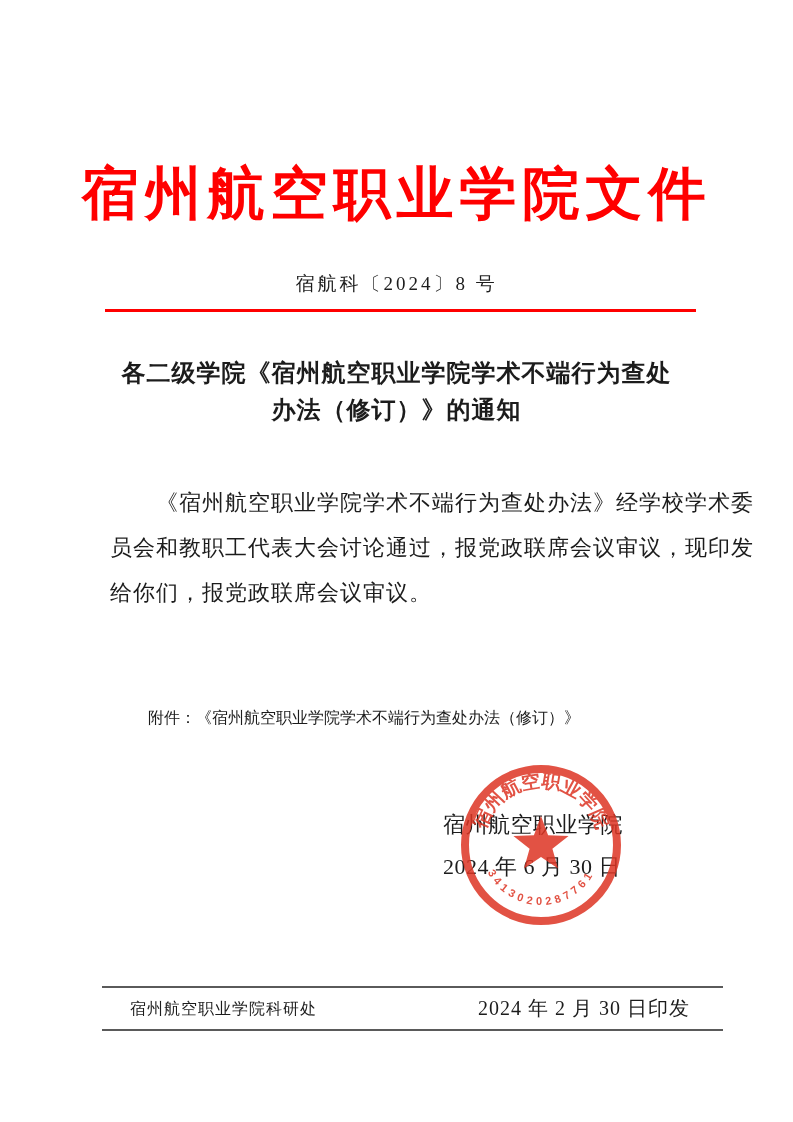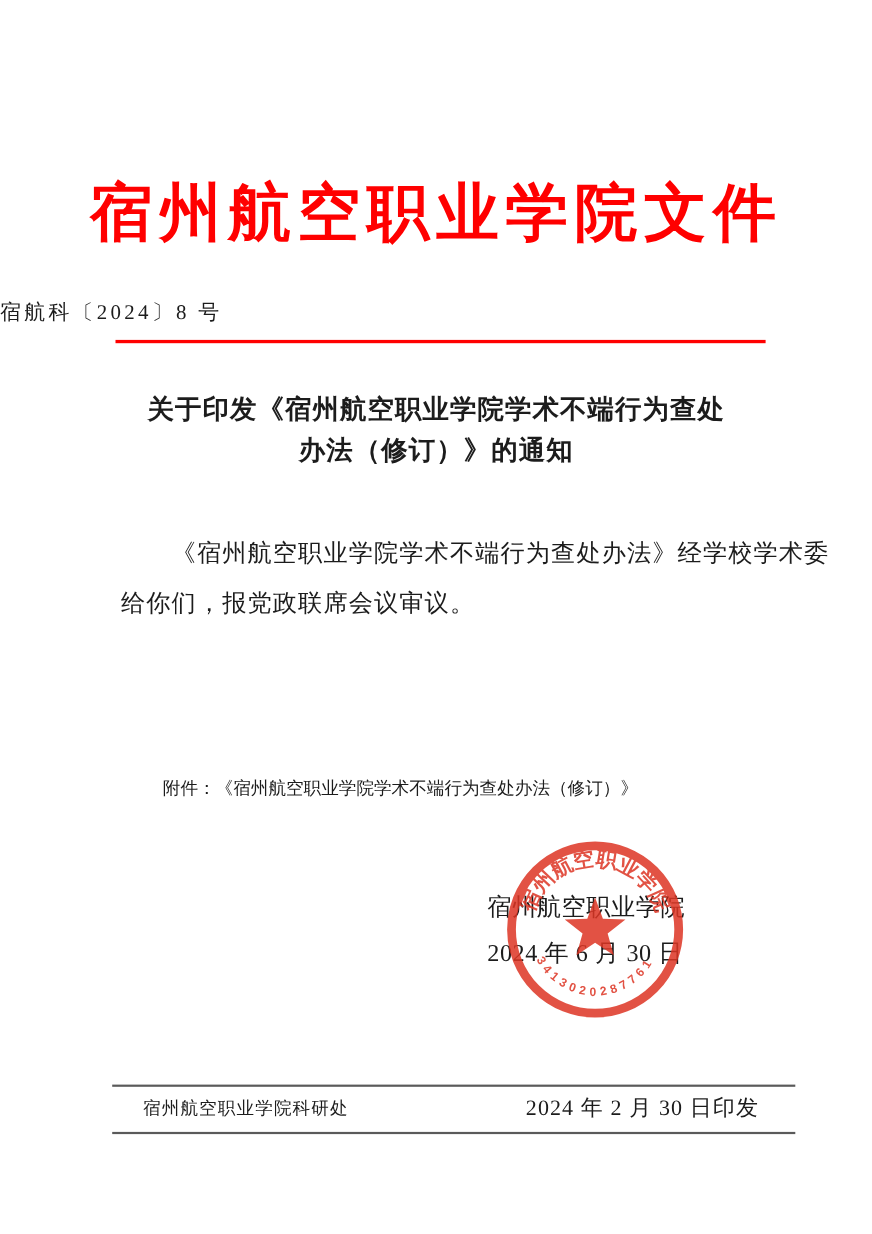--- a/index.html
+++ b/index.html
@@ -8,21 +8,21 @@
     font-family:"Liberation Serif","DejaVu Serif",serif;
     color:#1c1c1c;overflow:hidden;
   }
   .org-title{
     position:absolute;top:156px;left:0;width:793px;text-align:center;
     font-family:"Liberation Sans","DejaVu Sans",sans-serif;
     font-weight:900;font-size:57px;letter-spacing:6px;color:#ff0000;
     white-space:nowrap;
   }
   .doc-number{
-    position:absolute;top:271px;left:0;width:793px;text-align:left;
+    position:absolute;top:271px;left:0;width:793px;text-align:center;
     font-size:19px;letter-spacing:3px;color:#1c1c1c;
   }
   .red-rule{
     position:absolute;top:309px;left:105px;width:591px;height:3px;
     background:#ff0000;
   }
   .doc-title{
     position:absolute;top:355px;left:0;width:793px;text-align:center;
     font-weight:bold;font-size:24px;line-height:37px;letter-spacing:1px;
   }
@@ -60,26 +60,27 @@
 
 <div class="page">
 
   <div class="org-title">宿州航空职业学院文件</div>
 
   <div class="doc-number">宿航科〔2024〕8 号</div>
 
   <div class="red-rule"></div>
 
   <div class="doc-title">
-    <div>关于印发《宿州航空职业学院学术不端行为查处</div>
+    <div>各二级学院《宿州航空职业学院学术不端行为查处</div>
     <div>办法（修订）》的通知</div>
   </div>
 
   <div class="body-block">
     <div>　　《宿州航空职业学院学术不端行为查处办法》经学校学术委</div>
+    <div>员会和教职工代表大会讨论通过，报党政联席会议审议，现印发</div>
     <div>给你们，报党政联席会议审议。</div>
   </div>
 
   <div class="attachment">附件：《宿州航空职业学院学术不端行为查处办法（修订）》</div>
 
   <div class="signature-block">
     <div>宿州航空职业学院</div>
     <div>2024 年 6 月 30 日</div>
   </div>
 

